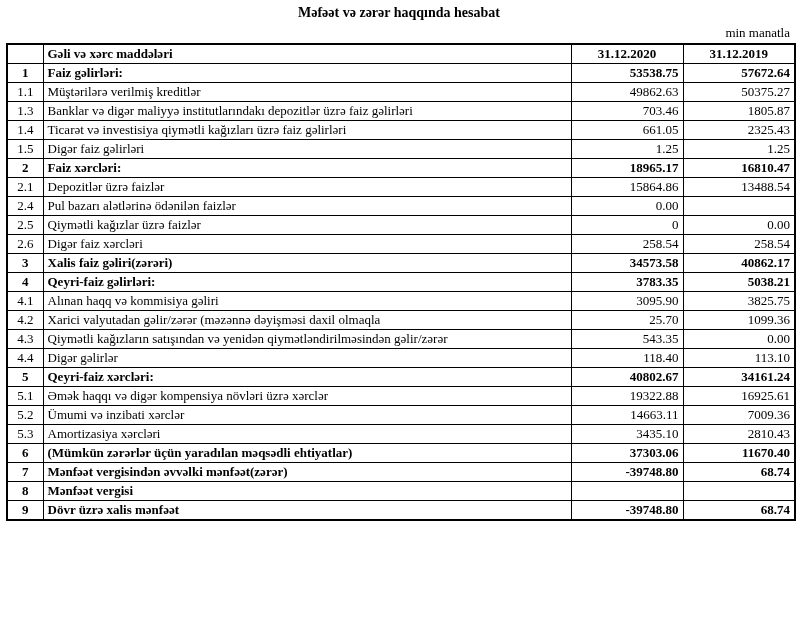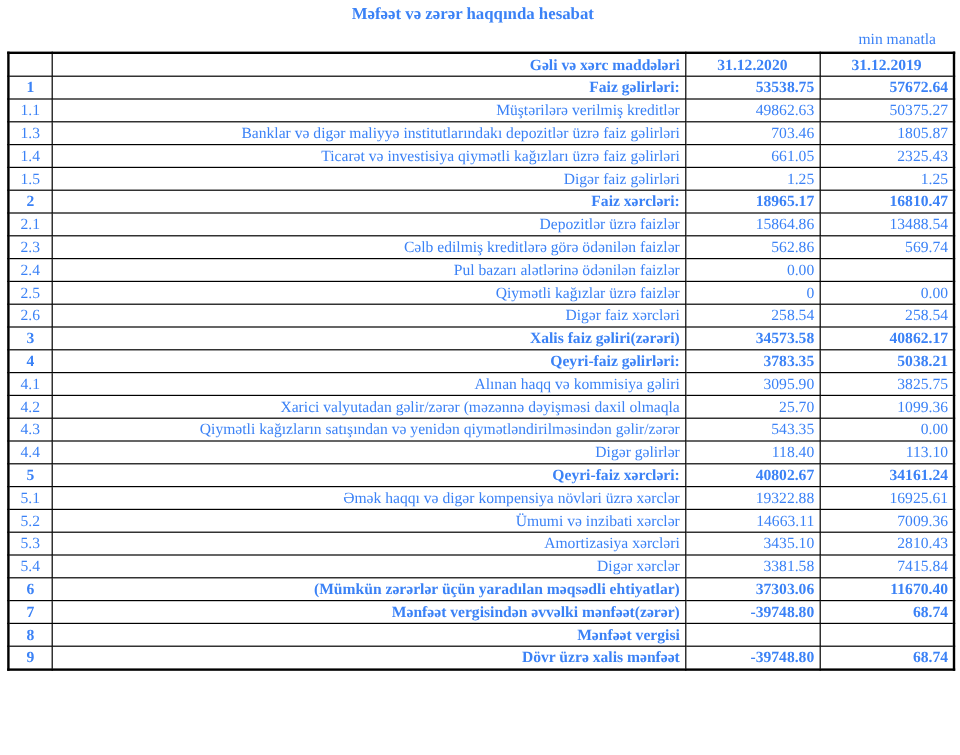--- a/index.html
+++ b/index.html
@@ -1,22 +1,22 @@
 <!DOCTYPE html>
 <html><head>
 <meta charset="utf-8">
 <style>
   * { box-sizing: border-box; }
   html, body { margin: 0; padding: 0; background: #ffffff; }
   .page {
     width: 800px;
     height: 629px;
-    padding: 3px 18px 4px 6px;
+    padding: 3px 8px 4px 6px;
     font-family: "Liberation Serif", serif;
-    color: #3b82f6;
+    color: #000000;
     overflow: hidden;
   }
   .title {
     font-size: 14px;
     font-weight: bold;
     text-align: center;
     margin: 2px 0 4px 0;
     font-family: "Liberation Serif", serif;
   }
   .unit {
@@ -40,21 +40,21 @@
     line-height: 16px;
     overflow: hidden;
     white-space: nowrap;
   }
   thead th {
     font-weight: bold;
     text-align: center;
     border-bottom: 2px solid #000;
   }
   .col-num   { width: 36px;  text-align: center; }
-  .col-label { width: 528px; text-align: right; }
+  .col-label { width: 528px; text-align: left; }
   .col-val   { width: 112px; text-align: right; margin-left: 33px; }
   thead .col-val { text-align: center; }
   tr.bold td { font-weight: bold; }
 </style>
 </head>
 <body>
 
 <div class="page">
   <div class="title">Məfəət və zərər haqqında hesabat</div>
   <div class="unit">min manatla</div>
@@ -105,26 +105,20 @@
           <td class="col-val">18965.17</td>
           <td class="col-val">16810.47</td>
         </tr>
         <tr>
           <td class="col-num">2.1</td>
           <td class="col-label">Depozitlər üzrə faizlər</td>
           <td class="col-val">15864.86</td>
           <td class="col-val">13488.54</td>
         </tr>
         <tr>
-          <td class="col-num">2.3</td>
-          <td class="col-label">Cəlb edilmiş kreditlərə görə ödənilən faizlər</td>
-          <td class="col-val">562.86</td>
-          <td class="col-val">569.74</td>
-        </tr>
-        <tr>
           <td class="col-num">2.4</td>
           <td class="col-label">Pul bazarı alətlərinə ödənilən faizlər</td>
           <td class="col-val">0.00</td>
           <td class="col-val"></td>
         </tr>
         <tr>
           <td class="col-num">2.5</td>
           <td class="col-label">Qiymətli kağızlar üzrə faizlər</td>
           <td class="col-val">0</td>
           <td class="col-val">0.00</td>
@@ -187,26 +181,20 @@
           <td class="col-num">5.2</td>
           <td class="col-label">Ümumi və inzibati xərclər</td>
           <td class="col-val">14663.11</td>
           <td class="col-val">7009.36</td>
         </tr>
         <tr>
           <td class="col-num">5.3</td>
           <td class="col-label">Amortizasiya xərcləri</td>
           <td class="col-val">3435.10</td>
           <td class="col-val">2810.43</td>
-        </tr>
-        <tr>
-          <td class="col-num">5.4</td>
-          <td class="col-label">Digər xərclər</td>
-          <td class="col-val">3381.58</td>
-          <td class="col-val">7415.84</td>
         </tr>
         <tr class="bold">
           <td class="col-num">6</td>
           <td class="col-label">(Mümkün zərərlər üçün yaradılan məqsədli ehtiyatlar)</td>
           <td class="col-val">37303.06</td>
           <td class="col-val">11670.40</td>
         </tr>
         <tr class="bold">
           <td class="col-num">7</td>
           <td class="col-label">Mənfəət vergisindən əvvəlki mənfəət(zərər)</td>

